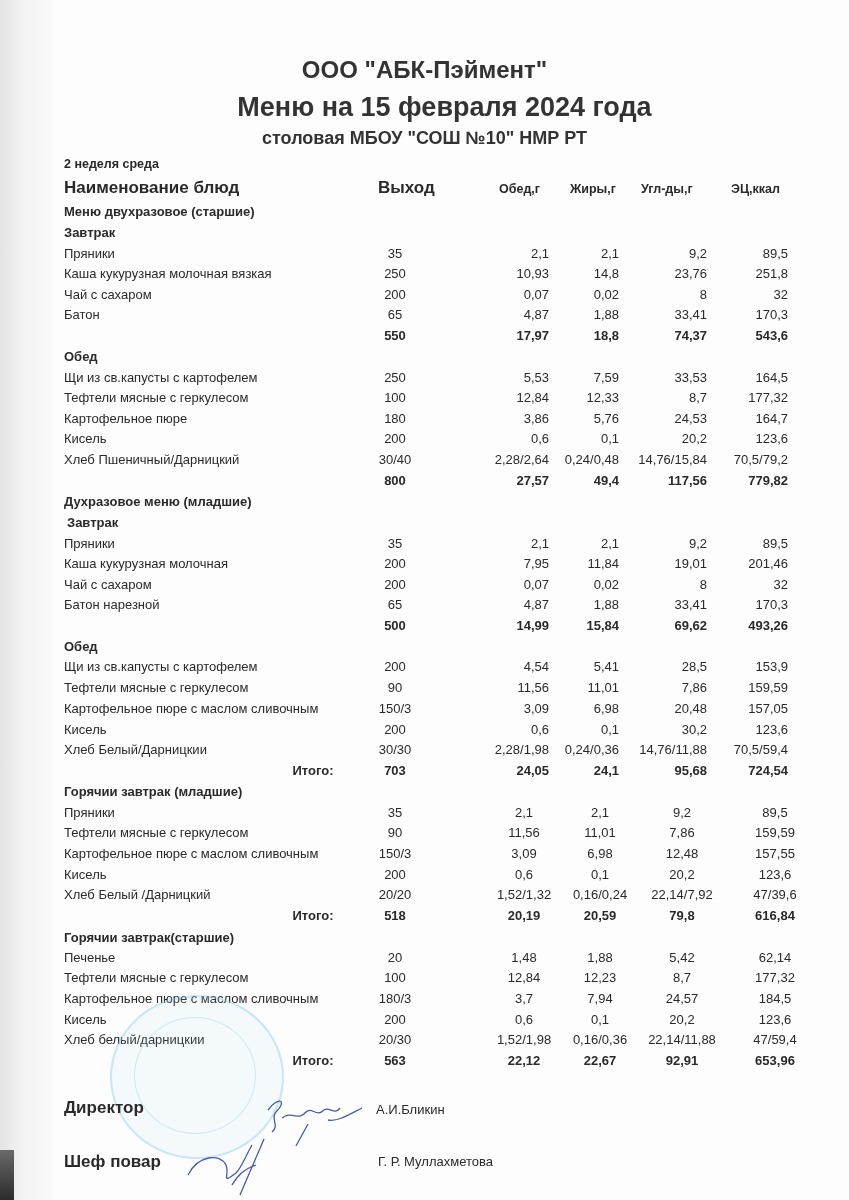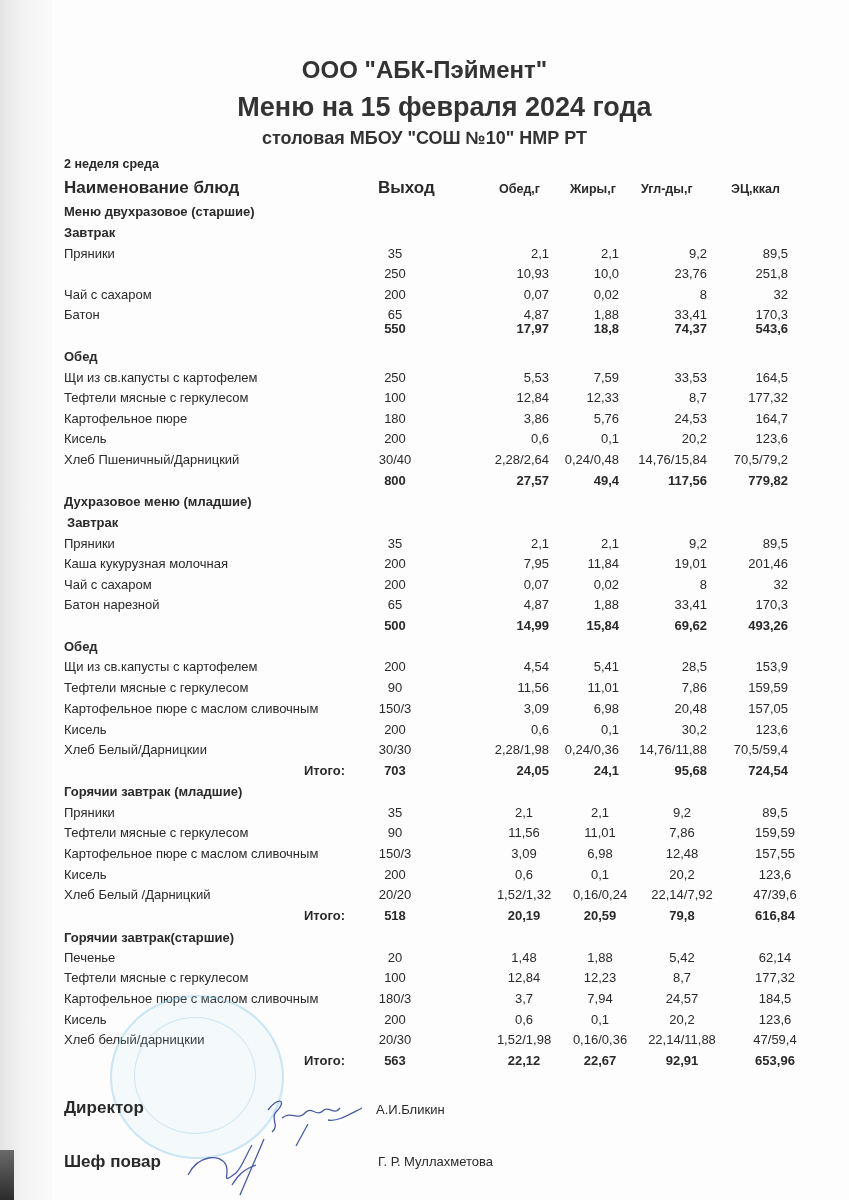--- a/index.html
+++ b/index.html
@@ -42,21 +42,21 @@
   .row .c1 { right: 300px; }
   .row .c2 { right: 230px; }
   .row .c3 { right: 142px; }
   .row .c4 { right: 61px; }
   .row.center .c1, .row.center .c2, .row.center .c3, .row.center .c4 { text-align: center; right: auto; }
   .row.center .c1 { left: 485px; width: 78px; }
   .row.center .c2 { left: 564px; width: 72px; }
   .row.center .c3 { left: 637px; width: 90px; }
   .row.center .c4 { left: 740px; width: 70px; }
   .row.total { font-weight: bold; }
-  .row.total .label { position: absolute; left: 304px; width: 58px; text-align: left; }
+  .row.total .label { position: absolute; left: 284px; width: 58px; text-align: center; }
   .section { position: absolute; left: 64px; font-size: 13px; font-weight: bold; }
 
   .sig-label { position: absolute; left: 64px; font-size: 17px; font-weight: bold; }
   .sig-name { position: absolute; font-size: 13px; }
   .stamp {
     position: absolute; left: 110px; top: 995px; width: 170px; height: 160px;
     border-radius: 50%; border: 2px solid rgba(120,190,225,0.35);
     background: rgba(170,215,240,0.10);
   }
   .stamp::after {
@@ -88,43 +88,44 @@
     <div class="section" style="top: 225px;">Завтрак</div>
     <div class="row" style="top: 244px;">
       <span class="name">Пряники</span>
       <span class="out">35</span>
       <span class="c1">2,1</span>
       <span class="c2">2,1</span>
       <span class="c3">9,2</span>
       <span class="c4">89,5</span>
     </div>
     <div class="row" style="top: 264px;">
+      <span class="name">Каша кукурузная молочная вязкая</span>
       <span class="out">250</span>
       <span class="c1">10,93</span>
-      <span class="c2">10,0</span>
+      <span class="c2">14,8</span>
       <span class="c3">23,76</span>
       <span class="c4">251,8</span>
     </div>
     <div class="row" style="top: 285px;">
       <span class="name">Чай с сахаром</span>
       <span class="out">200</span>
       <span class="c1">0,07</span>
       <span class="c2">0,02</span>
       <span class="c3">8</span>
       <span class="c4">32</span>
     </div>
     <div class="row" style="top: 305px;">
       <span class="name">Батон</span>
       <span class="out">65</span>
       <span class="c1">4,87</span>
       <span class="c2">1,88</span>
       <span class="c3">33,41</span>
       <span class="c4">170,3</span>
     </div>
-    <div class="row total" style="top: 319px;">
+    <div class="row total" style="top: 326px;">
       <span class="label"></span>
       <span class="out">550</span>
       <span class="c1">17,97</span>
       <span class="c2">18,8</span>
       <span class="c3">74,37</span>
       <span class="c4">543,6</span>
     </div>
     <div class="section" style="top: 349px;">Обед</div>
     <div class="row" style="top: 368px;">
       <span class="name">Щи из св.капусты с картофелем</span>

